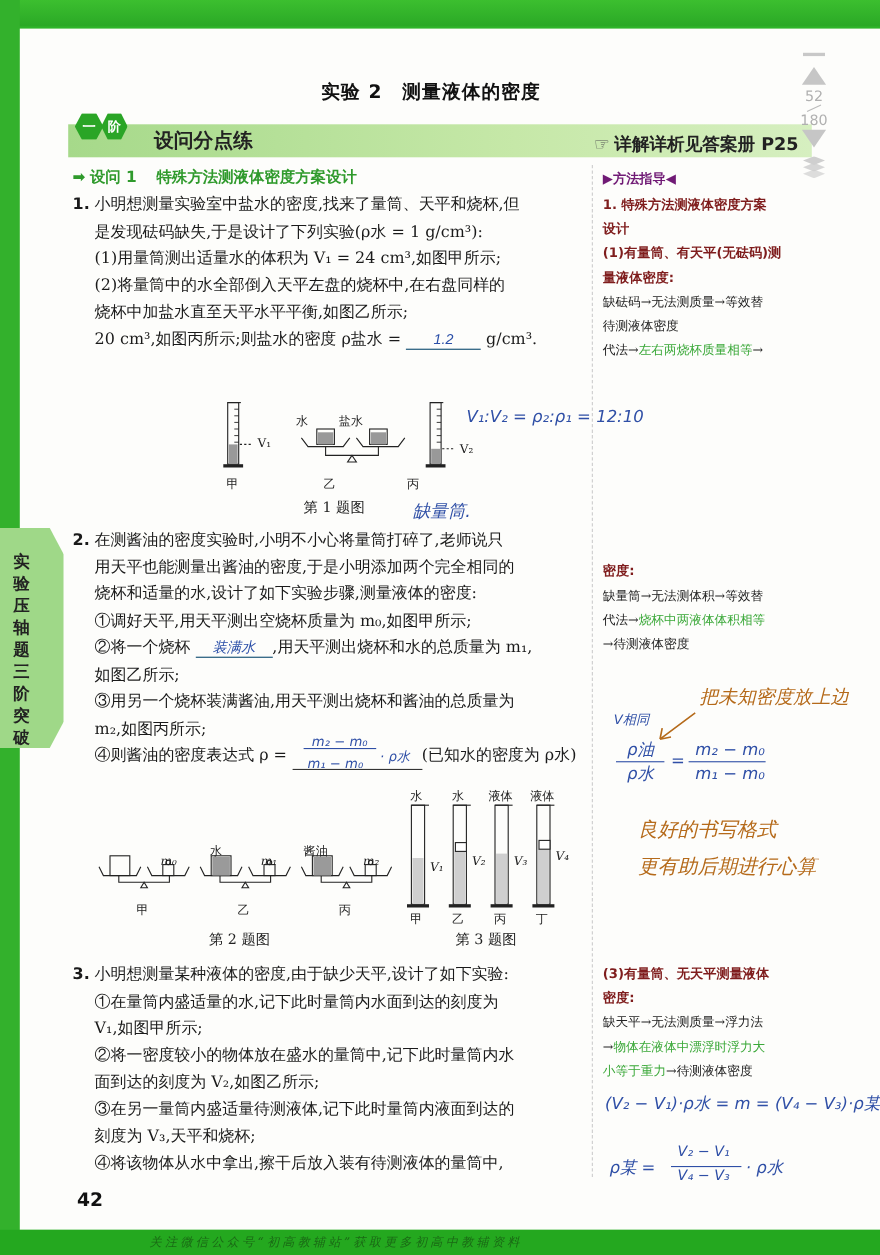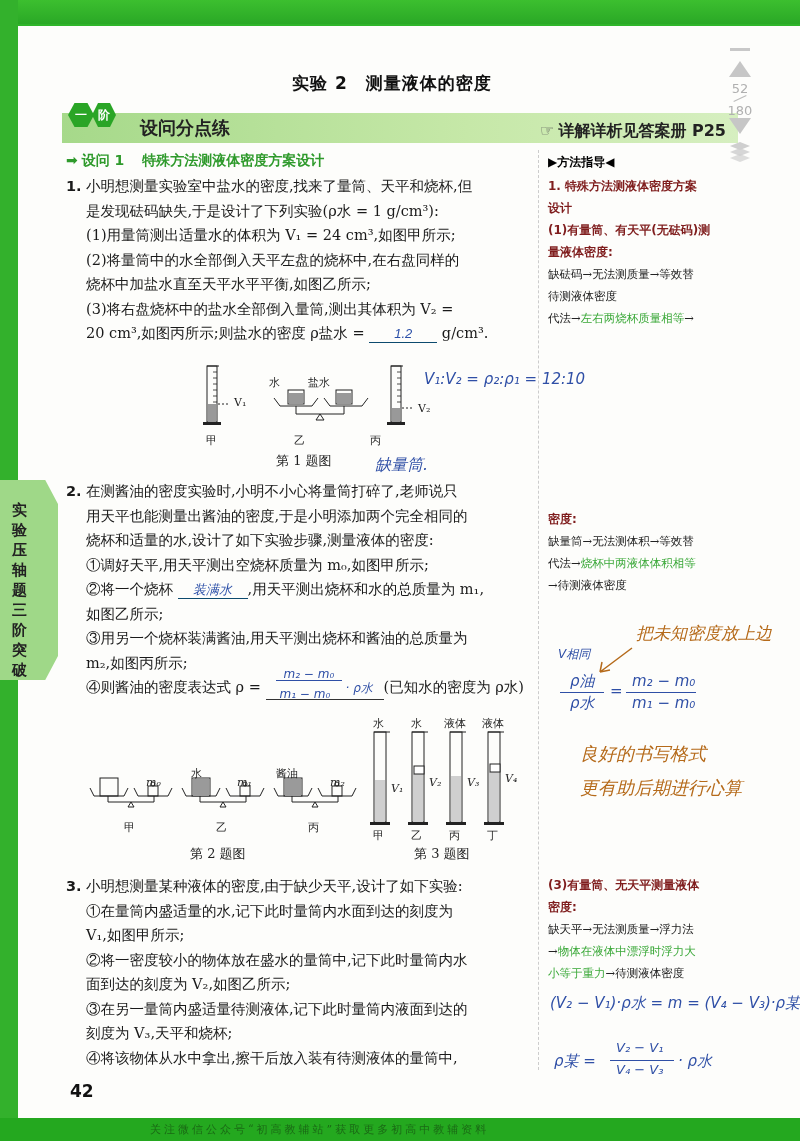--- a/index.html
+++ b/index.html
@@ -1,20 +1,20 @@
 <!DOCTYPE html>
 <html><head>
 <meta charset="utf-8">
 <style>
   * { box-sizing: border-box; margin: 0; padding: 0; }
   html, body { width: 800px; height: 1141px; overflow: hidden; }
   body { background: #2fb52a; font-family: "DejaVu Serif", "Liberation Serif", serif; color: #222; position: relative; }
   .top-band { position: absolute; left: 0; top: 0; width: 800px; height: 24px; background: linear-gradient(#3cbf2f, #2aa826); }
   .bottom-band { position: absolute; left: 0; top: 1118px; width: 800px; height: 23px; background: #24a81f; }
-  .bottom-band .watermark { position: absolute; left: 150px; top: 4px; font-size: 11px; color: #1a6a15; letter-spacing: 3px; font-family: "DejaVu Serif", serif; }
+  .bottom-band .watermark { position: absolute; left: 136px; top: 4px; font-size: 11px; color: #1a6a15; letter-spacing: 3px; font-family: "DejaVu Serif", serif; font-style: italic; }
   .left-band { position: absolute; left: 0; top: 0; width: 18px; height: 1141px; background: #33b12c; }
   .page { position: absolute; left: 18px; top: 26px; width: 782px; height: 1092px; background: #fdfdfb; }
 
   .title { position: absolute; left: 292px; top: 72px; font-size: 17px; font-weight: bold; font-family: "DejaVu Sans", sans-serif; color: #111; letter-spacing: 1px; }
 
   .section-bar { position: absolute; left: 62px; top: 113px; width: 676px; height: 30px;
     background: linear-gradient(90deg, #a6d98a 0%, #c6e8a8 60%, #d6efc0 100%); }
   .badge { position: absolute; top: -10px; height: 24px; width: 26px; background: #2aa526; color: #fff; font-size: 12px; font-weight: bold; font-family: "DejaVu Sans", sans-serif; text-align: center; line-height: 24px; clip-path: polygon(25% 0,75% 0,100% 50%,75% 100%,25% 100%,0 50%); }
   .badge.b1 { left: 6px; }
   .badge.b2 { left: 30px; width: 24px; border: none; }
@@ -42,21 +42,21 @@
   .q .ind { padding-left: 20px; }
   .blank { display: inline-block; border-bottom: 1px solid #0c4a6e; text-align: center; color: #2b4fa8; font-family: Liberation Sans, sans-serif; font-style: italic; font-size: 13px; line-height: 16px; }
   .hw-blue { color: #2f4fa6; font-family: "DejaVu Sans", sans-serif; font-style: italic; }
   .hw-orange { color: #b56a1a; font-family: "DejaVu Sans", sans-serif; font-style: italic; }
 
   .abs { position: absolute; }
   .fig-caption { font-size: 13px; color: #222; }
   .lbl { font-size: 11px; color: #222; }
 
   .side { position: absolute; left: 548px; width: 200px; font-family: "DejaVu Sans", sans-serif; }
-  .side .hdr { font-size: 12px; font-weight: bold; color: #000000; margin-bottom: 4px; }
+  .side .hdr { font-size: 12px; font-weight: bold; color: #701a75; margin-bottom: 4px; }
   .side .bold { font-size: 12px; font-weight: bold; line-height: 22px; color: #7f1d1d; }
   .side .norm { font-size: 11.5px; line-height: 22px; color: #222; font-family: "DejaVu Serif", serif; }
   .side .green { color: #3aa838; font-family: "DejaVu Sans", sans-serif; }
 
   .tab-vert { position: absolute; left: 0; top: 480px; width: 58px; height: 200px; background: #9fd888;
     clip-path: polygon(0 0, 78% 0, 100% 12%, 100% 88%, 78% 100%, 0 100%); }
   .tab-vert .txt { position: absolute; left: 12px; top: 20px; width: 18px; font-size: 15px; font-weight: bold; line-height: 20px; color: #222; font-family: "DejaVu Sans", sans-serif; word-break: break-all; }
   .page-num { position: absolute; left: 70px; top: 1081px; font-size: 17px; font-weight: bold; font-family: "DejaVu Sans", sans-serif; color: #111; }
 
   svg { overflow: visible; }
@@ -106,21 +106,20 @@
   <div class="topic">
     <span class="arrow">➡</span><span>设问 1</span><span class="spacer"></span><span>特殊方法测液体密度方案设计</span>
   </div>
 
   <div class="q">
     <div><span class="num">1.</span><span>小明想测量实验室中盐水的密度,找来了量筒、天平和烧杯,但</span></div>
     <div class="ind">是发现砝码缺失,于是设计了下列实验(ρ水 = 1 g/cm³):</div>
     <div class="ind">(1)用量筒测出适量水的体积为 V₁ = 24 cm³,如图甲所示;</div>
     <div class="ind">(2)将量筒中的水全部倒入天平左盘的烧杯中,在右盘同样的</div>
     <div class="ind">烧杯中加盐水直至天平水平平衡,如图乙所示;</div>
-    <div class="ind">(3)将右盘烧杯中的盐水全部倒入量筒,测出其体积为 V₂ =</div>
     <div class="ind"><span>20 cm³,如图丙所示;则盐水的密度 ρ盐水 =</span> <span class="blank" style="width:68px">1.2</span> <span>g/cm³.</span></div>
   </div>
 </div>
 
 <svg class="abs" style="left:200px;top:362px" width="230" height="80">
 
   <rect x="7" y="4" width="10" height="56" fill="none" stroke="#222"></rect>
   <path d="M7 4 h12" stroke="#222"></path>
   <g stroke="#222" stroke-width="0.8">
     <line x1="13" y1="10" x2="17" y2="10"></line>

